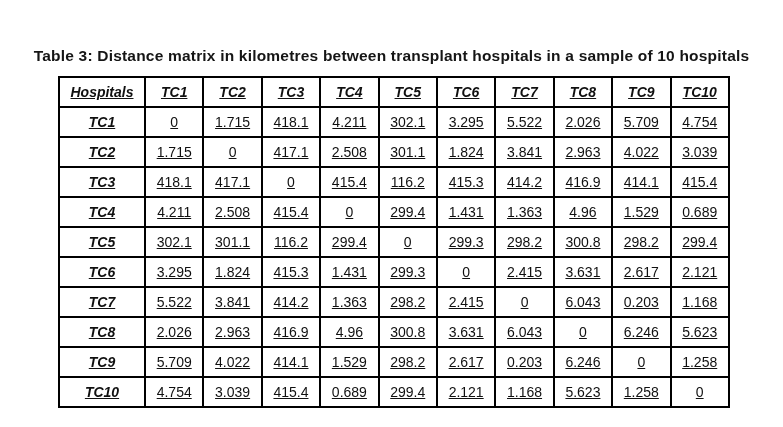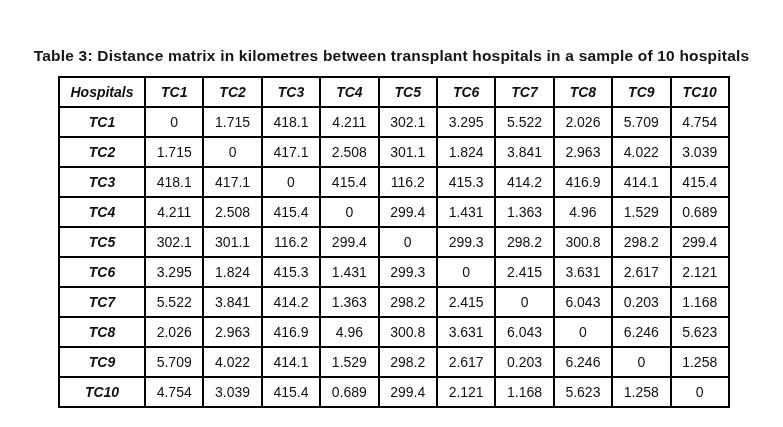--- a/index.html
+++ b/index.html
@@ -26,20 +26,21 @@
     line-height: 1.4;
     letter-spacing: 0.2px;
     color: #151515;
   }
   table.matrix {
     border-collapse: collapse;
     table-layout: fixed;
     margin-left: 58px;
     margin-top: 9px;
     width: 670px;
+    text-decoration: underline;
   }
   table.matrix th,
   table.matrix td {
     border: 2px solid #000000;
     text-align: center;
     vertical-align: middle;
     height: 28px;
     padding: 0 2px;
     overflow: hidden;
     white-space: nowrap;

